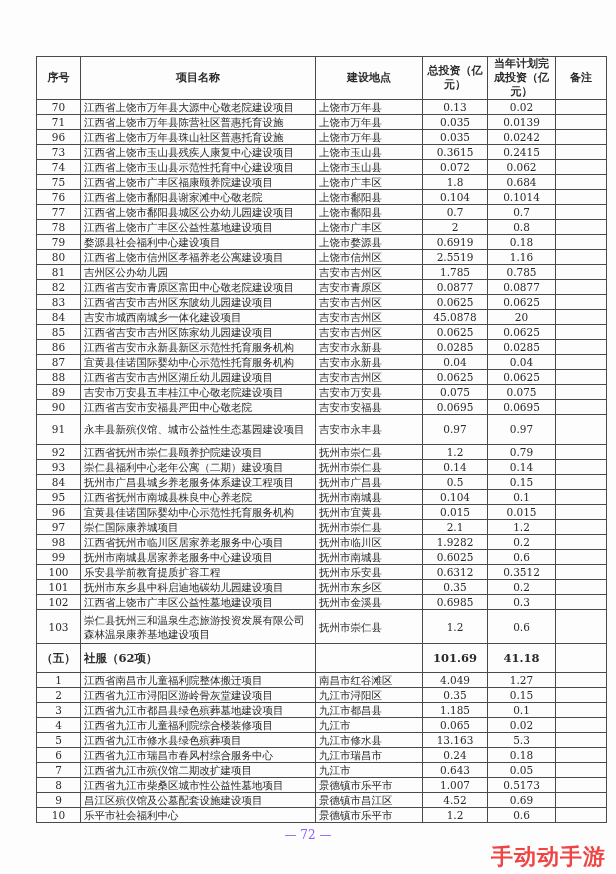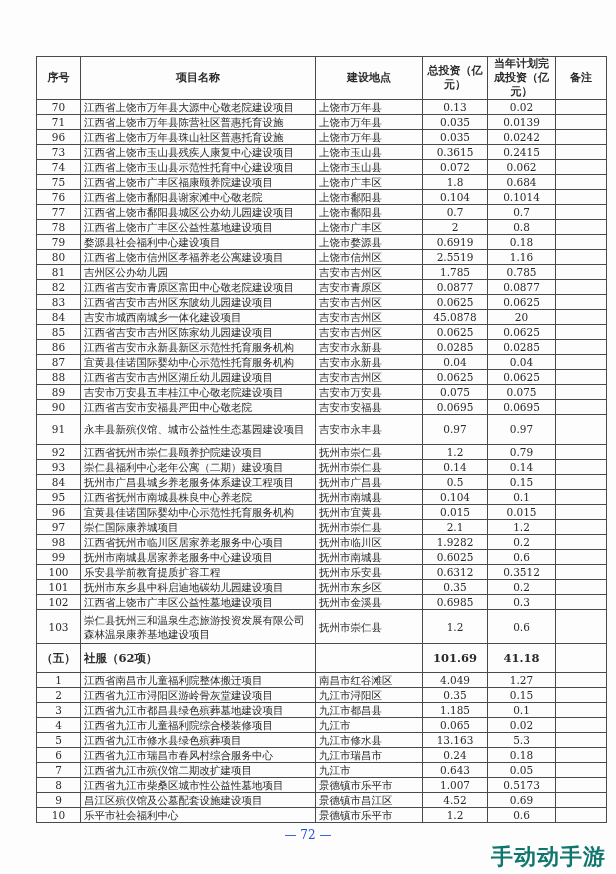--- a/index.html
+++ b/index.html
@@ -30,26 +30,26 @@
     }
     td.c { text-align: center; }
     td.l { text-align: left; }
     tr.tall td { height: 29px; }
     tr.tall2 td { height: 33px; white-space: normal; line-height: 14px; }
     tr.section td { height: 28px; font-weight: bold; font-size: 11.5px; }
     col.c1 { width: 44px; } col.c2 { width: 235px; } col.c3 { width: 107px; }
     col.c4 { width: 65px; } col.c5 { width: 68px; } col.c6 { width: 51px; }
     .pagenum {
       position: absolute; left: 0; width: 616px; top: 828px;
-      text-align: center; font-size: 12px; color: #1d4ed8;
+      text-align: center; font-size: 12px; color: #8b5cf6;
     }
     .watermark {
       position: absolute; right: 10px; top: 842px;
       font-family: "DejaVu Sans", "Liberation Sans", sans-serif;
-      font-weight: bold; font-size: 22px; color: #0f766e; letter-spacing: 1px;
+      font-weight: bold; font-size: 22px; color: #ef4444; letter-spacing: 1px;
     }
   </style>
 </head>
 <body>
 
 <div class="page">
   <table class="grid">
     <colgroup>
       <col class="c1">
         <col class="c2">

